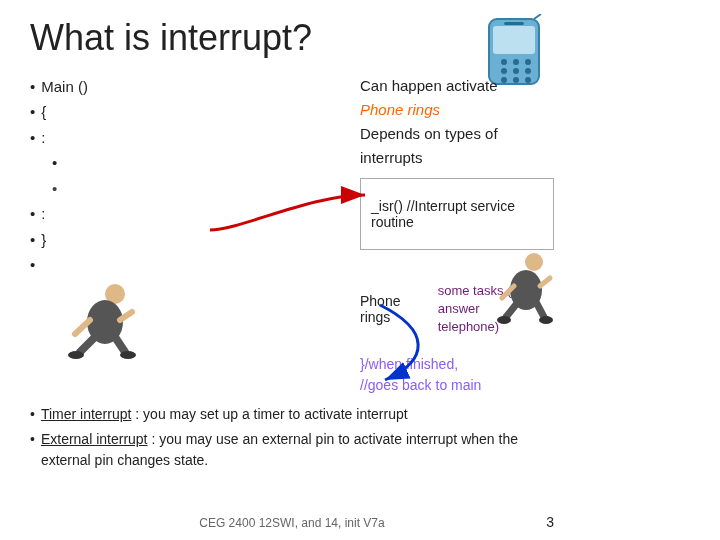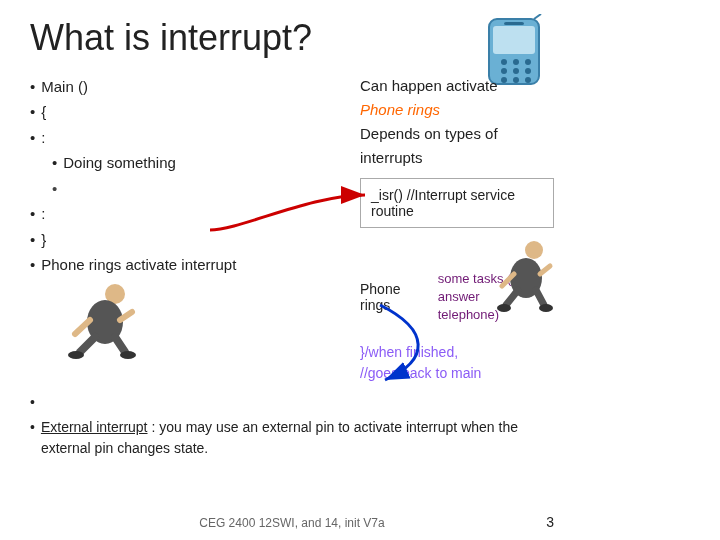--- a/index.html
+++ b/index.html
@@ -124,26 +124,26 @@
       top: 0;
       left: 0;
       width: 720px;
       height: 540px;
       pointer-events: none;
     }
 
     
     .isr-service-box {
       border: 1.5px solid #aaa;
-      padding: 8px 10px;
+      padding: 19px 10px;
       font-size: 14px;
       color: #222;
       display: inline-block;
       background: white;
-      margin-bottom: 14px;
+      margin-bottom: 4px;
     }
 
   </style>
 </head>
 <body>
 
 <div class="page">
 
   <h1 class="title">What is interrupt?</h1>
 
@@ -180,36 +180,34 @@
         <li>
           <span class="bullet">•</span>
           <span>{</span>
         </li>
         <li>
           <span class="bullet">•</span>
           <span>:</span>
         </li>
         <li class="indented">
           <span class="bullet">•</span>
-          <span>Doing something</span>
         </li>
         <li class="indented small-text">
           <span class="bullet">•</span>
         </li>
         <li>
           <span class="bullet">•</span>
           <span>:</span>
         </li>
         <li>
           <span class="bullet">•</span>
           <span>}</span>
         </li>
         <li>
           <span class="bullet">•</span>
-          <span>Phone rings activate interrupt</span>
         </li>
       </ul>
 
       <div style="margin-top:4px; margin-left:30px;">
         <svg width="80" height="90" viewBox="0 0 80 90">
 
           <circle cx="55" cy="12" r="10" fill="#deb887"></circle>
 
           <ellipse cx="45" cy="40" rx="18" ry="22" fill="#555"></ellipse>
 
@@ -270,20 +268,24 @@
         </svg>
       </div>
 
     </div>
   </div>
 
   <div class="bottom-section" style="margin-top:8px;">
     <ul class="bottom-bullets">
       <li>
         <span class="bullet">•</span>
+        <span>
+          <span class="underline">Timer interrupt</span>
+          <span>: you may set up a timer to activate interrupt</span>
+        </span>
       </li>
       <li>
         <span class="bullet">•</span>
         <span>
           <span class="underline">External interrupt</span>
           <span>: you may use an external pin to activate interrupt when the external pin changes state.</span>
         </span>
       </li>
     </ul>
   </div>

